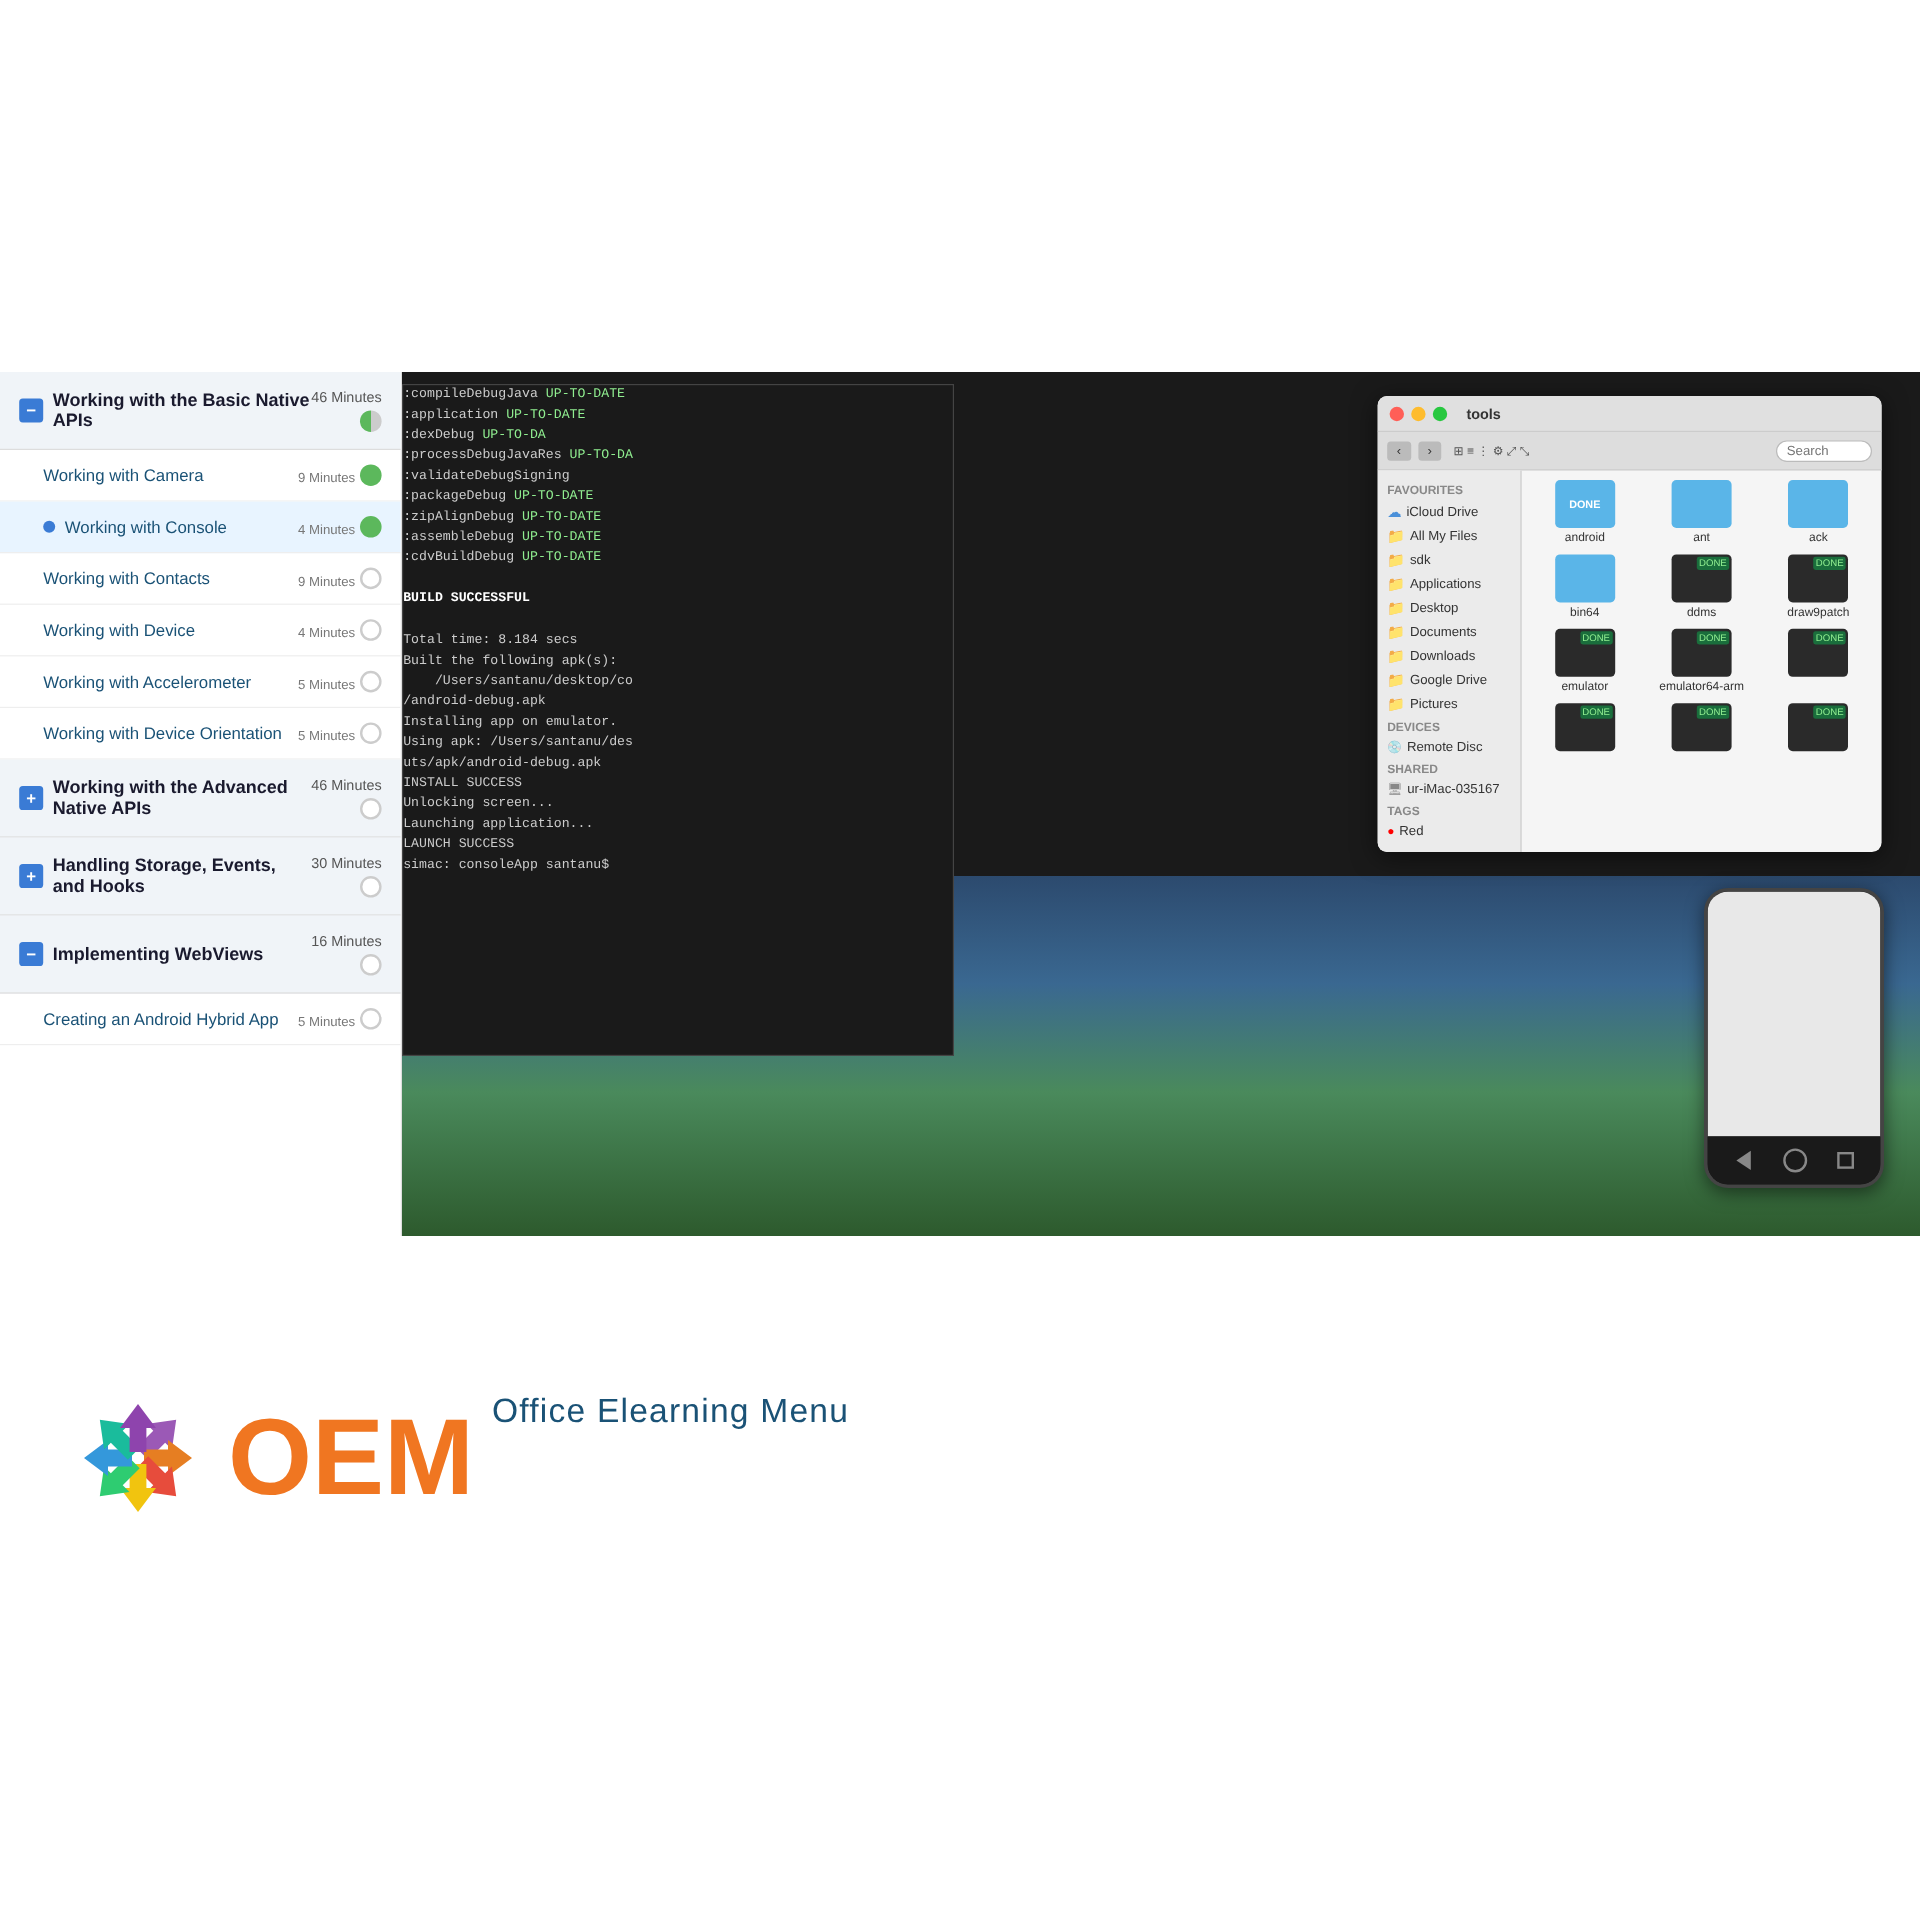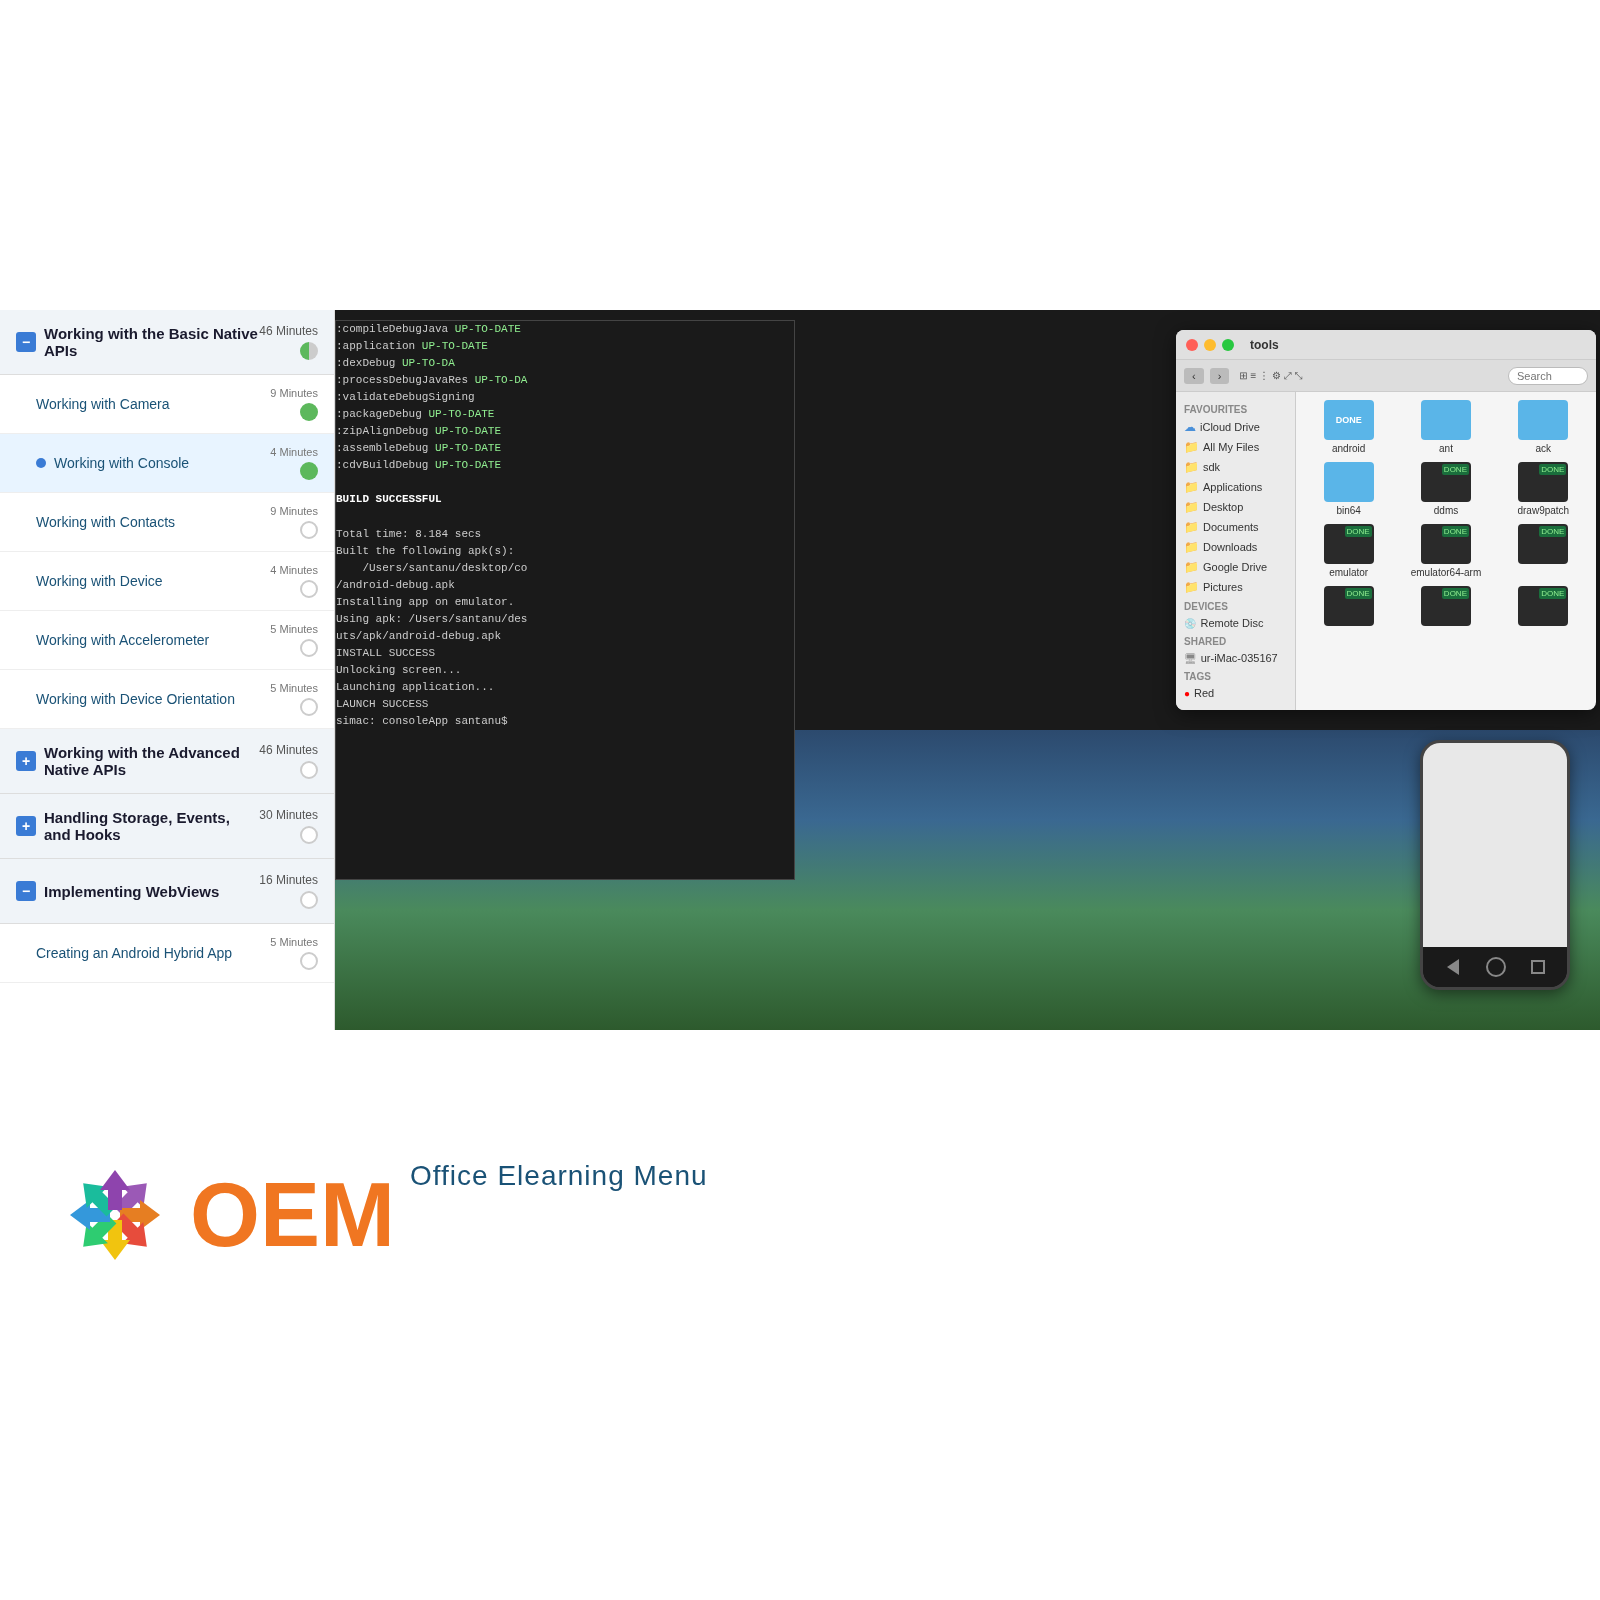--- a/index.html
+++ b/index.html
@@ -141,21 +141,21 @@
       flex-shrink: 0;
     }
 
     .sidebar-item-title {
       font-size: 14px;
       color: #1a5276;
     }
 
     .sidebar-item-meta {
       display: flex;
-      flex-direction: column;
+      flex-direction: row;
       align-items: flex-end;
       gap: 4px;
       text-align: center;
     }
 
     .sidebar-item-minutes {
       font-size: 11px;
       color: #777;
     }
 
@@ -191,21 +191,21 @@
       padding: 0;
       color: #ccc;
       line-height: 1.5;
       overflow: hidden;
     }
 
     
     .file-browser {
       position: absolute;
       top: 20px;
-      right: 4px;
+      right: 32px;
       width: 420px;
       height: 380px;
       background: #f5f5f5;
       border-radius: 8px;
       box-shadow: 0 4px 20px rgba(0,0,0,0.5);
       overflow: hidden;
     }
 
     .fb-titlebar {
       height: 30px;

